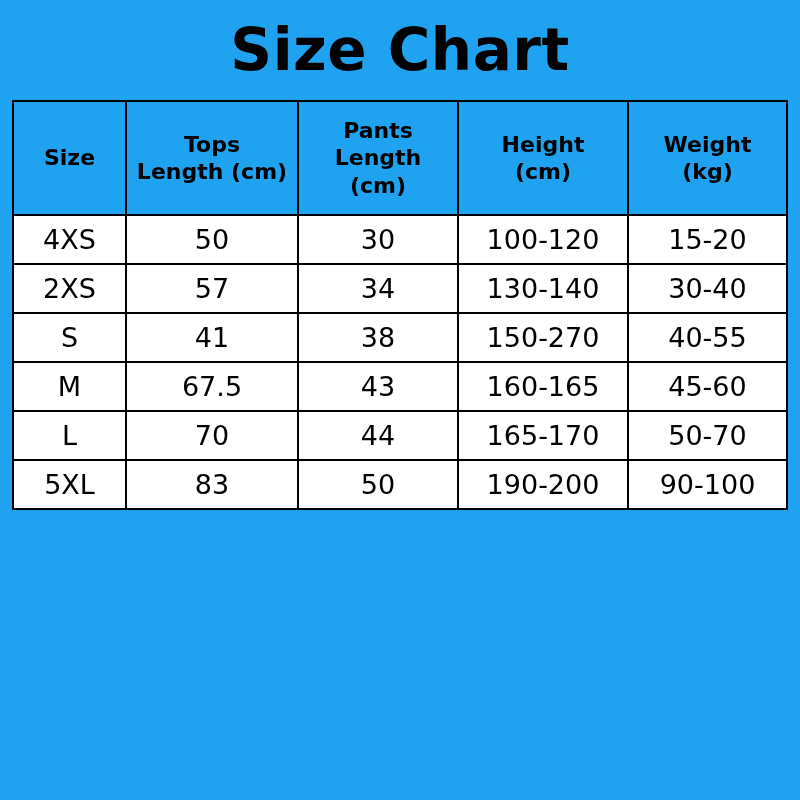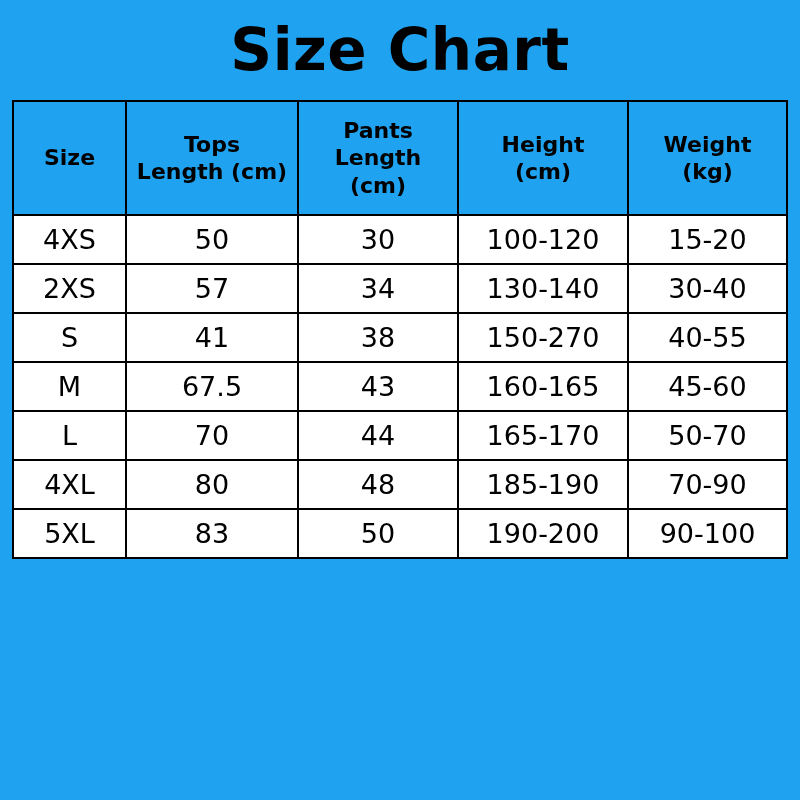--- a/index.html
+++ b/index.html
@@ -132,27 +132,20 @@
             <td>45-60</td>
           </tr>
           <tr>
             <td>L</td>
             <td>70</td>
             <td>44</td>
             <td>165-170</td>
             <td>50-70</td>
           </tr>
           <tr>
-            <td>4XL</td>
-            <td>80</td>
-            <td>48</td>
-            <td>185-190</td>
-            <td>70-90</td>
-          </tr>
-          <tr>
             <td>5XL</td>
             <td>83</td>
             <td>50</td>
             <td>190-200</td>
             <td>90-100</td>
           </tr>
         </tbody>
     </table>
   </div>
 

